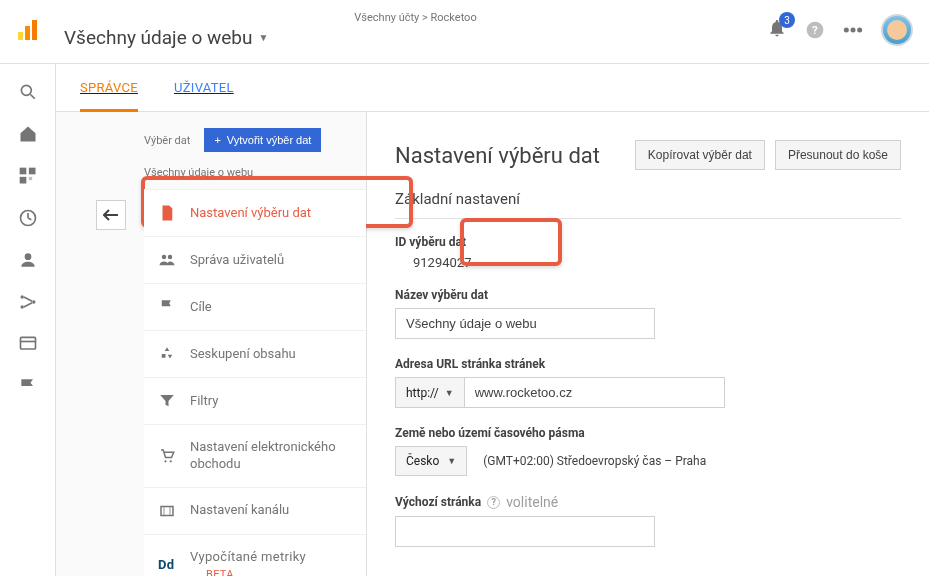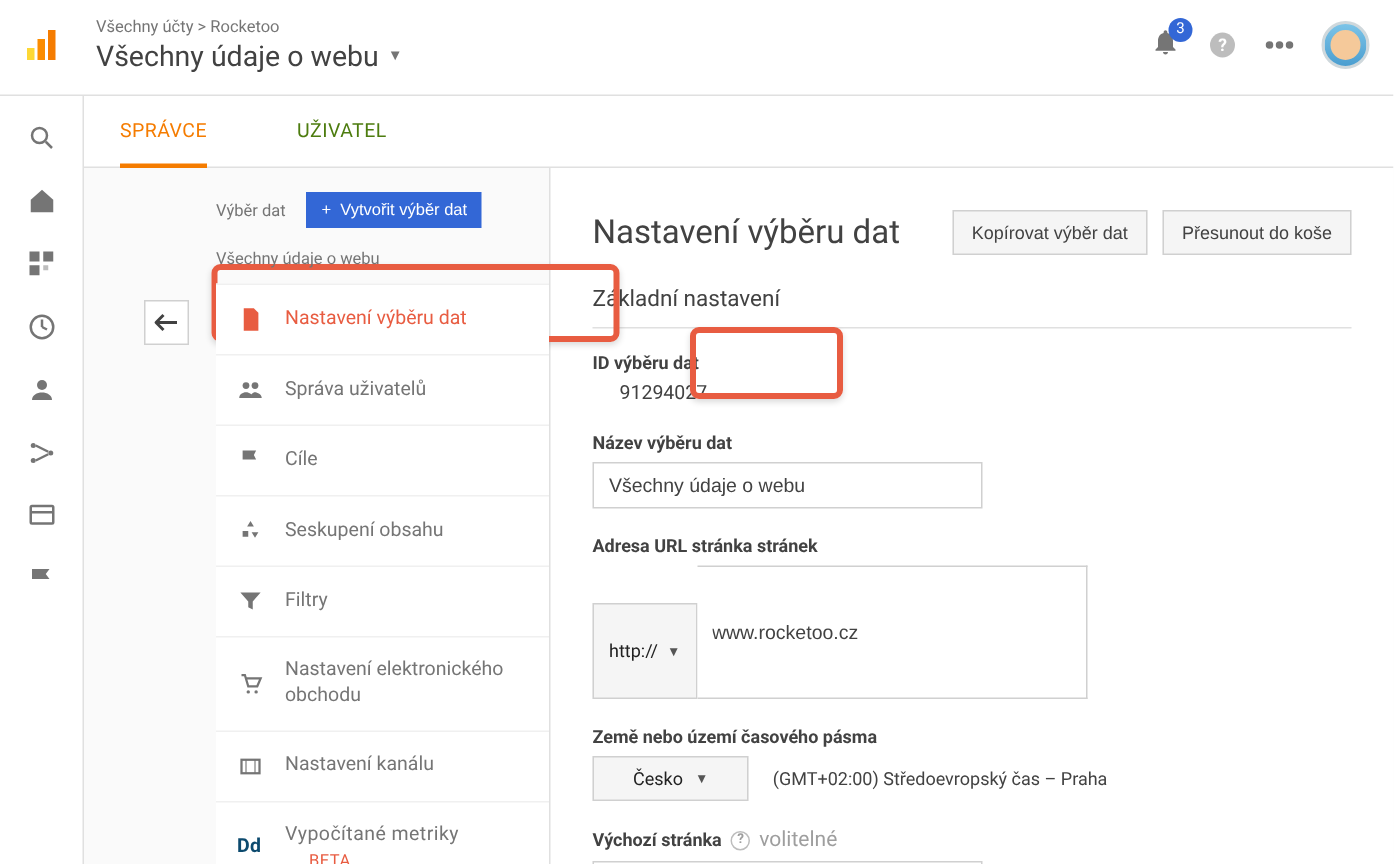--- a/index.html
+++ b/index.html
@@ -1,35 +1,35 @@
 <!DOCTYPE html>
 <html><head>
 <meta charset="utf-8">
 <style>
 * { box-sizing: border-box; margin: 0; padding: 0; }
 body { font-family: Roboto, Arial, sans-serif; font-size: 13px; color: #212121; background: #fff; width: 929px; height: 576px; overflow: hidden; }
-.header { display: flex; align-items: center; padding: 8px 16px 12px 16px; border-bottom: 1px solid #e0e0e0; height: 64px; }
+.header { display: flex; align-items: center; padding: 8px 16px 12px 16px; border-bottom: 1px solid #e0e0e0; height: 64px; text-align: center; }
 .logo { width: 24px; height: 24px; margin-right: 24px; }
 .header-titles { flex: 1; }
 .breadcrumb { font-size: 11px; color: #757575; margin-bottom: 2px; }
 .breadcrumb span { cursor: pointer; }
 .page-title { font-size: 19px; color: #424242; display: flex; align-items: center; cursor: pointer; }
 .page-title .tri { margin-left: 6px; font-size: 10px; color: #757575; }
 .header-icons { display: flex; align-items: center; gap: 18px; }
 .bell-wrap { position: relative; }
 .badge-count { position: absolute; top: -6px; right: -8px; background: #3367d6; color: #fff; font-size: 10px; width: 16px; height: 16px; border-radius: 8px; display: flex; align-items: center; justify-content: center; }
 .icon-grey { fill: #757575; }
 .avatar { width: 32px; height: 32px; border-radius: 50%; background: linear-gradient(#7cc4e8, #4b9ed0); border: 2px solid #cfd8dc; display: flex; align-items: center; justify-content: center; }
 .avatar-face { width: 20px; height: 20px; border-radius: 50%; background: #f5c99a; position: relative; }
 .layout { display: flex; height: 512px; }
 .left-rail { width: 56px; border-right: 1px solid #e0e0e0; display: flex; flex-direction: column; align-items: center; padding-top: 18px; gap: 22px; }
 .left-rail .ri { width: 20px; height: 20px; cursor: pointer; }
 .main { flex: 1; display: flex; flex-direction: column; }
-.tabs { display: flex; padding: 0 24px; border-bottom: 1px solid #e0e0e0; height: 48px; align-items: center; gap: 60px; }
-.tab { font-size: 13px; color: #4d7c0f; letter-spacing: 0.3px; padding: 16px 0 14px; cursor: pointer; border-bottom: 3px solid transparent; }
+.tabs { display: flex; padding: 0 24px; border-bottom: 1px solid #e0e0e0; height: 48px; align-items: center; gap: 36px; text-decoration: underline; }
+.tab { font-size: 13px; color: #3b82f6; letter-spacing: 0.3px; padding: 16px 0 14px; cursor: pointer; border-bottom: 3px solid transparent; }
 .tab.active { color: #f57c00; border-bottom-color: #f57c00; }
 .content { flex: 1; display: flex; background: #fafafa; position: relative; }
 .col-nav { width: 310px; padding: 16px 0 0 40px; position: relative; }
 .back-arrow { position: absolute; left: 40px; top: 88px; width: 30px; height: 30px; background: #fff; border: 1px solid #d0d0d0; display: flex; align-items: center; justify-content: center; cursor: pointer; z-index: 5; }
 .section-header { display: flex; align-items: center; padding: 0 0 8px 48px; }
 .sec-lbl { font-size: 11px; color: #757575; margin-right: 14px; }
 .create-btn { background: #3367d6; color: #fff; border: none; font-size: 11px; padding: 6px 10px; display: flex; align-items: center; gap: 6px; cursor: pointer; }
 .sec-sub { font-size: 11px; color: #757575; padding: 6px 0 10px 48px; }
 .nav-list { margin-left: 48px; background: #fff; border-top: 1px solid #f0f0f0; }
 .nav-item { display: flex; align-items: center; gap: 14px; padding: 14px 14px; border-bottom: 1px solid #f0f0f0; color: #757575; cursor: pointer; position: relative; }
@@ -46,24 +46,24 @@
 .detail-title { font-size: 22px; color: #424242; font-weight: 400; }
 .detail-buttons { display: flex; gap: 10px; }
 .ga-btn { background: #f5f5f5; border: 1px solid #d0d0d0; color: #424242; font-size: 12px; padding: 7px 12px; cursor: pointer; }
 .subhead { font-size: 15px; color: #424242; padding-bottom: 10px; border-bottom: 1px solid #e0e0e0; margin-bottom: 16px; font-weight: 400; }
 .field-block { margin-bottom: 18px; }
 .field-label { font-size: 12px; font-weight: bold; color: #424242; margin-bottom: 6px; display: flex; align-items: center; gap: 6px; }
 .field-value { font-size: 13px; color: #424242; margin-left: 18px; }
 .optional { font-size: 14px; color: #9e9e9e; font-weight: normal; }
 .text-input { border: 1px solid #d0d0d0; padding: 7px 10px; font-size: 13px; width: 260px; color: #424242; }
 .url-row { display: flex; }
-.proto-sel { border: 1px solid #d0d0d0; background: #f5f5f5; padding: 24px 10px; font-size: 12px; display: flex; align-items: center; gap: 6px; cursor: pointer; margin-top: 25px; }
+.proto-sel { border: 1px solid #d0d0d0; background: #f5f5f5; padding: 7px 10px; font-size: 12px; display: flex; align-items: center; gap: 6px; cursor: pointer; }
 .url-input { border: 1px solid #d0d0d0; border-left: none; padding: 7px 10px; font-size: 13px; width: 260px; color: #424242; }
 .tz-row { display: flex; align-items: center; gap: 16px; }
-.tz-sel { border: 1px solid #d0d0d0; background: #f5f5f5; padding: 7px 26px; font-size: 12px; display: flex; align-items: center; gap: 8px; cursor: pointer; }
+.tz-sel { border: 1px solid #d0d0d0; background: #f5f5f5; padding: 7px 10px; font-size: 12px; display: flex; align-items: center; gap: 8px; cursor: pointer; }
 .tz-text { font-size: 12px; color: #424242; }
 .q-icon { width: 13px; height: 13px; border: 1px solid #bdbdbd; border-radius: 50%; display: inline-flex; align-items: center; justify-content: center; font-size: 9px; color: #9e9e9e; }
 .tri-dn { font-size: 9px; color: #555; }
 </style>
 </head>
 <body>
 
 <div class="header">
   <svg class="logo" viewBox="0 0 24 24">
       <rect x="2" y="14" width="5" height="8" fill="#fdd835"></rect>

